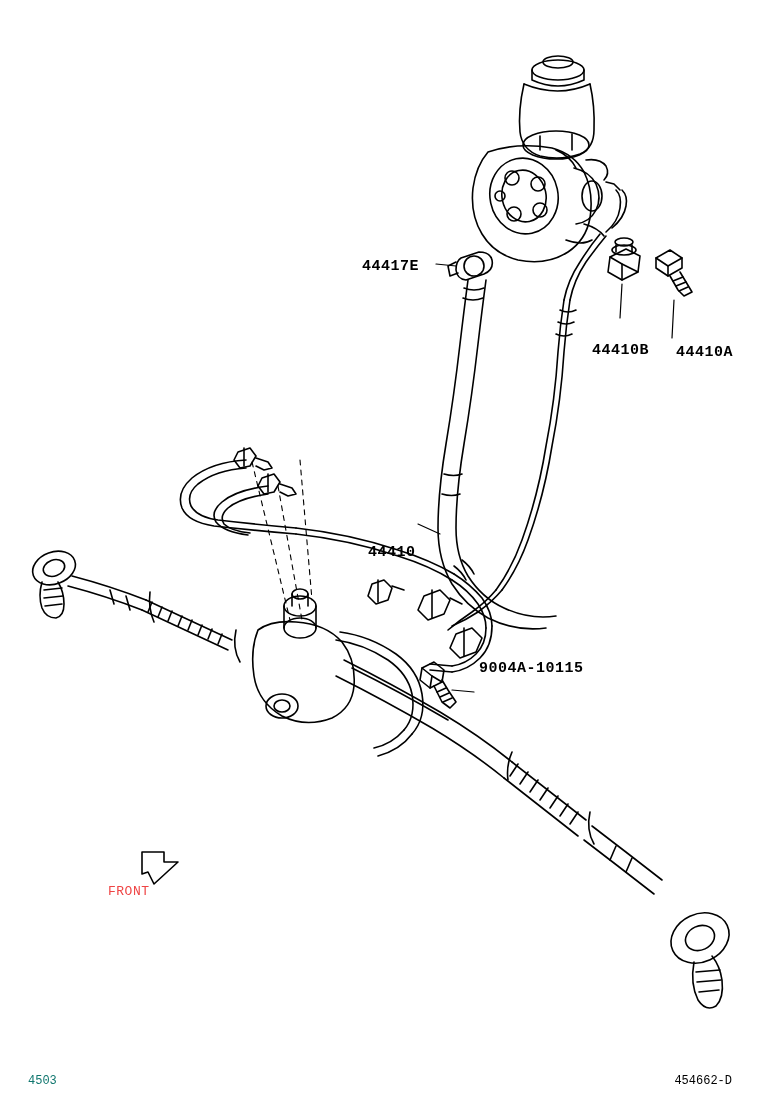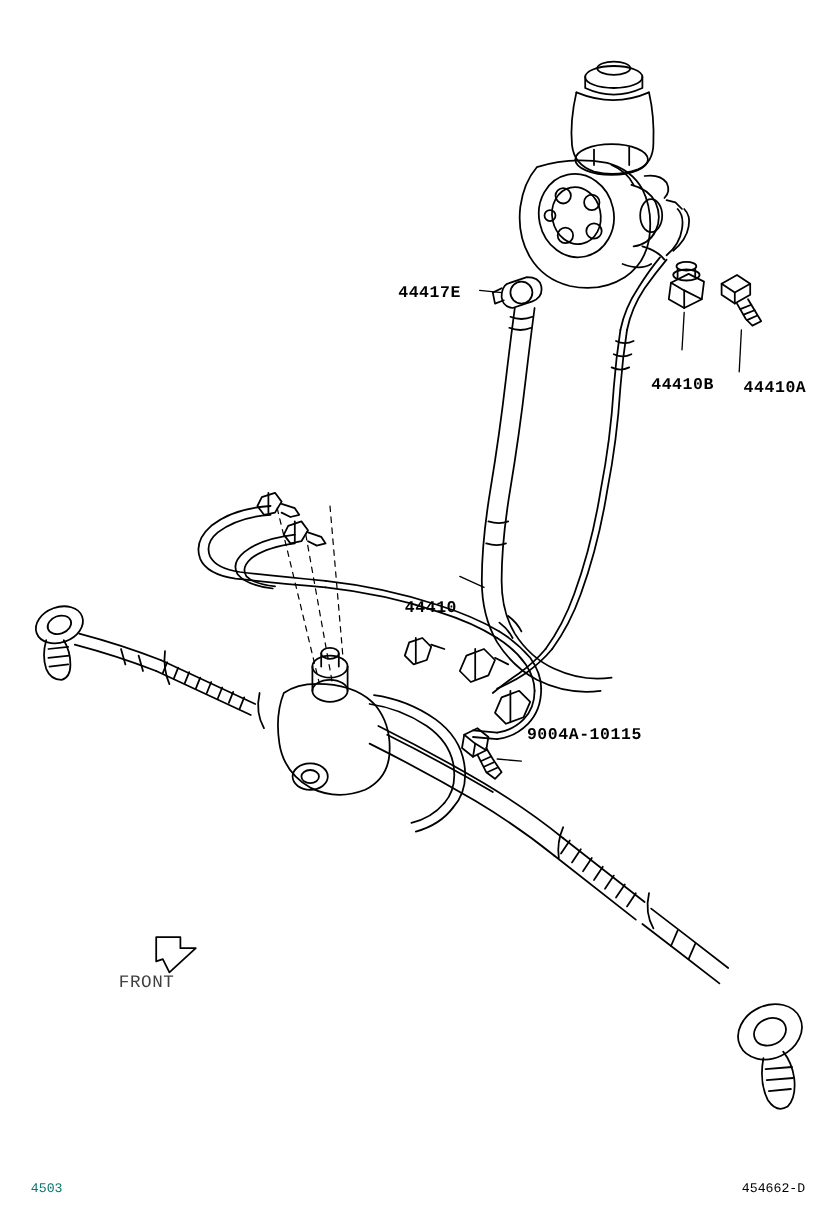--- a/index.html
+++ b/index.html
@@ -29,22 +29,22 @@
     font-family: "Liberation Mono", monospace;
     font-size: 15px;
     font-weight: bold;
     color: #000000;
     letter-spacing: 0.5px;
     white-space: nowrap;
   }
   .front-label {
     position: absolute;
     font-family: "Liberation Mono", monospace;
-    font-size: 16px;
-    color: #404040;
+    font-size: 13px;
+    color: #ef4444;
     letter-spacing: 0.5px;
   }
   .footer-left {
     position: absolute;
     left: 28px;
     top: 1074px;
     font-family: "Liberation Mono", monospace;
     font-size: 12px;
     color: #0f766e;
   }

